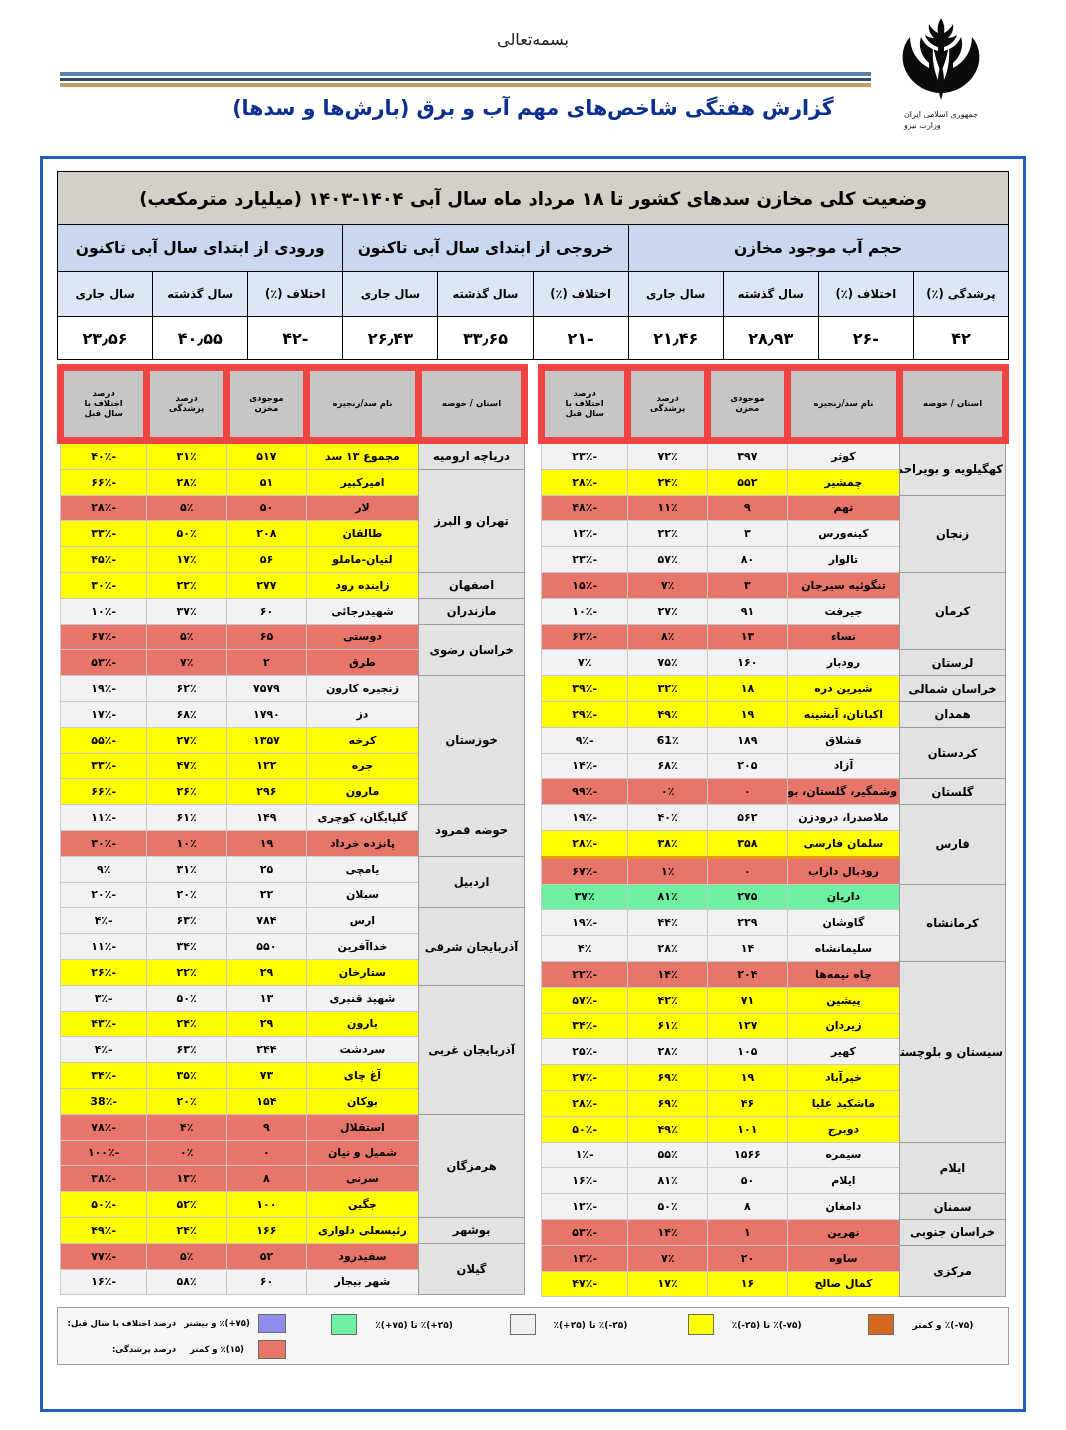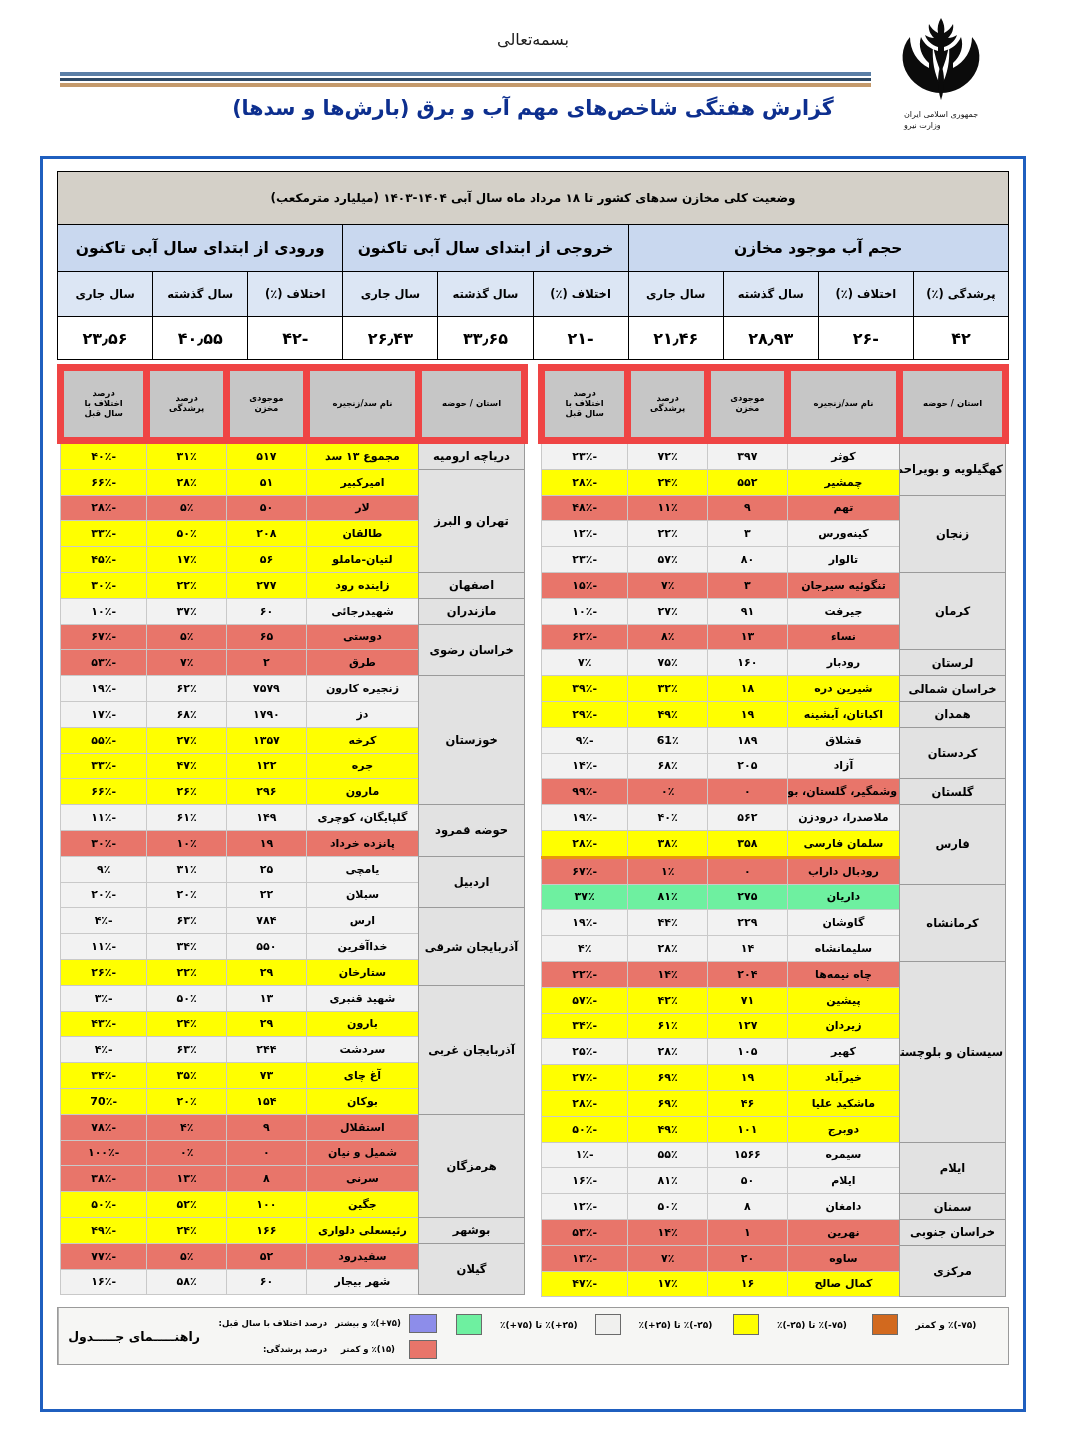--- a/index.html
+++ b/index.html
@@ -41,21 +41,21 @@
     position:absolute;top:156px;right:40px;left:40px;bottom:18px;
     border:3px solid #1f5fbf;background:#ffffff;box-sizing:border-box;
   }
 
   
   .t1-wrap{margin:12px 14px 0 14px;}
   table{border-collapse:collapse;width:100%;}
   .t1{border:1.5px solid #000;table-layout:fixed;}
   .t1 td,.t1 th{border:1.2px solid #000;text-align:center;vertical-align:middle;}
   .t1-title{
-    background:#d4d0c8;font-size:12px;font-weight:bold;color:#000;
+    background:#d4d0c8;font-size:18px;font-weight:bold;color:#000;
     height:44px;padding:4px 20px;
   }
   .t1-group{
     background:#c9d8ef;font-size:15.5px;font-weight:bold;color:#000;height:44px;
   }
   .t1-sub{
     background:#dce6f4;font-size:11.5px;font-weight:bold;color:#000;height:42px;
   }
   .t1-val{
     background:#ffffff;font-size:16px;font-weight:bold;color:#000;height:40px;
@@ -116,21 +116,21 @@
   .legend-keyrow{display:flex;flex-direction:row-reverse;align-items:center;gap:2px;}
   .legend-keyrow .kname{font-size:8.5px;font-weight:bold;color:#000;width:112px;text-align:right;}
   .legend-keyrow .kval{font-size:8.5px;font-weight:bold;color:#000;width:78px;text-align:center;}
   .sw{width:26px;height:17px;border:1px solid #6b6b6b;display:inline-block;}
   .sw-purple{background:#8d8dea;}
   .sw-salmon{background:#e8756a;}
   .legend-scale{
     flex:1;display:flex;flex-direction:row-reverse;align-items:flex-start;
     padding-top:6px;gap:2px;
   }
-  .scale-item{display:flex;flex-direction:row-reverse;align-items:center;gap:18px;flex:1;justify-content:flex-start;}
+  .scale-item{display:flex;flex-direction:row-reverse;align-items:center;gap:18px;flex:1;justify-content:center;}
   .scale-item .sw{width:24px;height:19px;}
   .sw-brown{background:#d2691e;}
   .sw-yellow{background:#ffff00;}
   .sw-white{background:#f0f0ee;}
   .sw-green{background:#6ef0a0;}
   .scale-item .stext{font-size:9px;font-weight:bold;color:#000;white-space:nowrap;}
 </style>
 </head>
 <body>
 
@@ -374,21 +374,21 @@
             <tr>
               <td class="w-dam c-yellow dam">آغ چای</td>
               <td class="w-vol c-yellow">۷۳</td>
               <td class="w-pct c-yellow">۳۵٪</td>
               <td class="w-diff c-yellow">-۳۴٪</td>
             </tr>
             <tr>
               <td class="w-dam c-yellow dam">بوکان</td>
               <td class="w-vol c-yellow">۱۵۴</td>
               <td class="w-pct c-yellow">۲۰٪</td>
-              <td class="w-diff c-yellow">-70٪</td>
+              <td class="w-diff c-yellow">-38٪</td>
             </tr>
             <tr>
               <td class="prov w-prov" rowspan="4">هرمزگان</td>
               <td class="w-dam c-red dam">استقلال</td>
               <td class="w-vol c-red">۹</td>
               <td class="w-pct c-red">۴٪</td>
               <td class="w-diff c-red">-۷۸٪</td>
             </tr>
             <tr>
               <td class="w-dam c-red dam">شمیل و نیان</td>
@@ -656,23 +656,20 @@
               <td class="w-vol c-yellow">۱۶</td>
               <td class="w-pct c-yellow">۱۷٪</td>
               <td class="w-diff c-yellow">-۴۷٪</td>
             </tr>
           </tbody>
       </table>
     </div>
   </div>
 
   <div class="legend">
-    <div class="legend-label">
-      <span>راهنـــــمای جـــــدول</span>
-    </div>
     <div class="legend-keys">
       <div class="legend-keyrow">
         <span class="kname">درصد اختلاف با سال قبل:</span>
         <span class="kval">(۷۵+)٪ و بیشتر</span>
         <span class="sw sw-purple"></span>
       </div>
       <div class="legend-keyrow">
         <span class="kname">درصد پرشدگی:</span>
         <span class="kval">(۱۵)٪ و کمتر</span>
         <span class="sw sw-salmon"></span>

